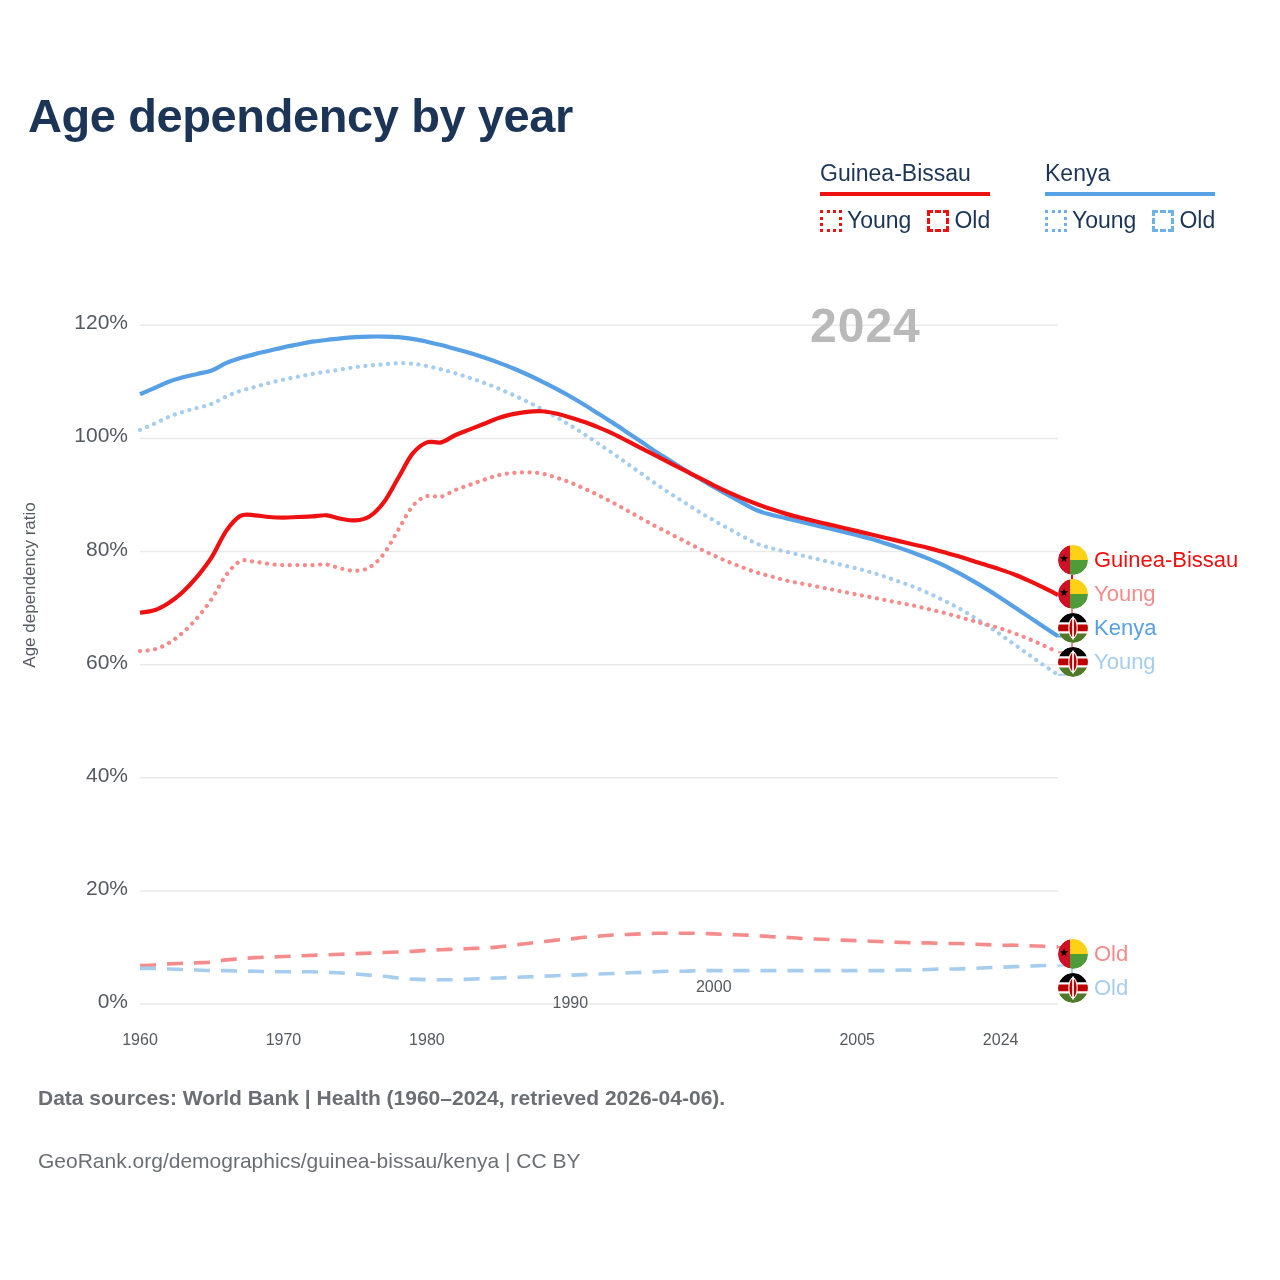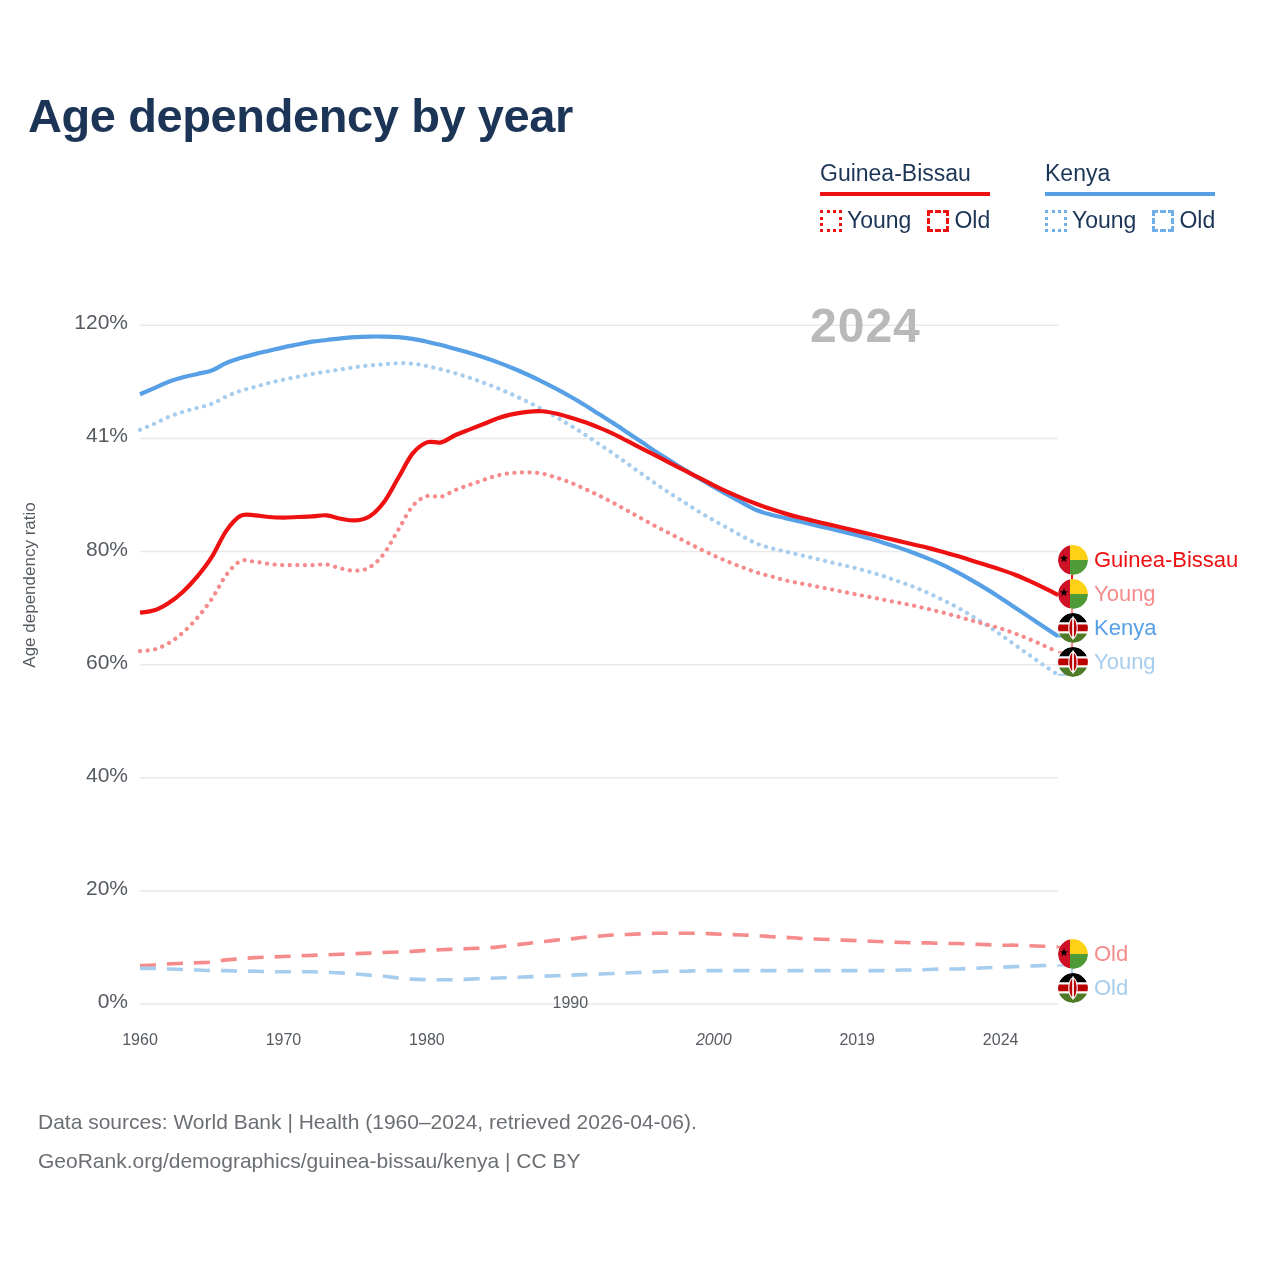--- a/index.html
+++ b/index.html
@@ -152,21 +152,21 @@
   }
 
   
   .footer {
     position: absolute;
     left: 38px;
     font-size: 21px;
     color: #6b6f74;
     white-space: nowrap;
   }
-  #footer-line1 { top: 1110px; }
+  #footer-line1 { top: 1086px; font-weight: bold; }
   #footer-line2 { top: 1149px; }
 </style>
 </head>
 <body>
 
 <div id="root">
 
   <div class="chart-title">Age dependency by year</div>
 
   <div class="legend-block" id="legend-gb">
@@ -221,28 +221,28 @@
         <path d="M1058,674.8 L1072,674.8 L1072,663 L1082,663" fill="none" stroke="#a6cdee" stroke-width="2"></path>
         <path d="M1058,946.9 L1072,946.9 L1072,955 L1082,955" fill="none" stroke="#f58b8b" stroke-width="2"></path>
         <path d="M1058,965.5 L1072,965.5 L1072,989 L1082,989" fill="none" stroke="#a6cdee" stroke-width="2"></path>
       </svg>
     <div id="axis-labels">
         <div class="tick-y" style="width: 120px; left: 8px; top: 989px;">0%</div>
         <div class="tick-y" style="width: 120px; left: 8px; top: 875.88px;">20%</div>
         <div class="tick-y" style="width: 120px; left: 8px; top: 762.76px;">40%</div>
         <div class="tick-y" style="width: 120px; left: 8px; top: 649.64px;">60%</div>
         <div class="tick-y" style="width: 120px; left: 8px; top: 536.52px;">80%</div>
-        <div class="tick-y" style="width: 120px; left: 8px; top: 423.4px;">41%</div>
+        <div class="tick-y" style="width: 120px; left: 8px; top: 423.4px;">100%</div>
         <div class="tick-y" style="width: 120px; left: 8px; top: 310.28px;">120%</div>
         <div class="tick-x" style="width: 120px; left: 80px; top: 1031px;">1960</div>
         <div class="tick-x" style="width: 120px; left: 223.438px; top: 1031px;">1970</div>
         <div class="tick-x" style="width: 120px; left: 366.875px; top: 1031px;">1980</div>
         <div class="tick-x" style="width: 120px; left: 510.312px; top: 994px;">1990</div>
-        <div class="tick-x" style="width: 120px; left: 653.75px; top: 1031px; font-style: italic;">2000</div>
-        <div class="tick-x" style="width: 120px; left: 797.188px; top: 1031px;">2019</div>
+        <div class="tick-x" style="width: 120px; left: 653.75px; top: 978px;">2000</div>
+        <div class="tick-x" style="width: 120px; left: 797.188px; top: 1031px;">2005</div>
         <div class="tick-x" style="width: 120px; left: 940.625px; top: 1031px;">2024</div>
       </div>
     <div class="year-watermark">2024</div>
     <div id="end-labels">
         <div class="end-label" style="left: 1058px; top: 545px;">
           <span class="flag"><svg viewBox="0 0 30 30" width="30" height="30">
               <circle cx="15" cy="15" r="15" fill="#fff"></circle>
               <clipPath id="cgb0">
                 <circle cx="15" cy="15" r="15"></circle>
               </clipPath>

